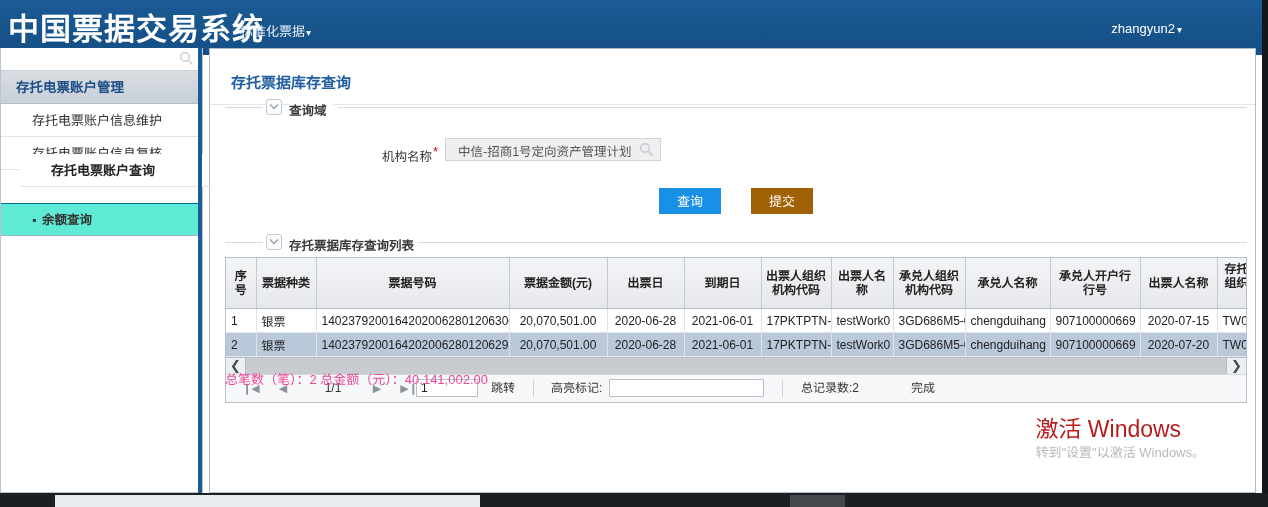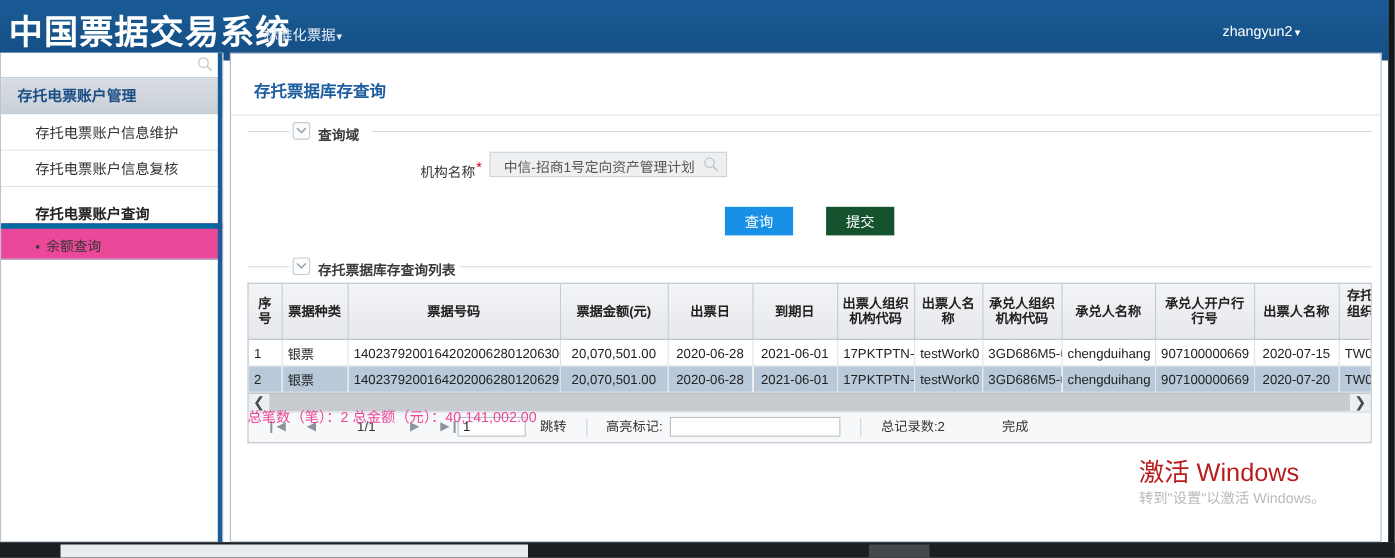--- a/index.html
+++ b/index.html
@@ -90,24 +90,24 @@
   .sb-item{
     position:absolute;left:0;width:201px;height:33px;
     border-bottom:1px solid #dfe4e9;
     box-sizing:border-box;
     font-size:13px;color:#333333;
     line-height:33px;padding-left:31px;
     background:#ffffff;cursor:pointer;
   }
   .sb-item.bold{font-weight:bold;color:#222;}
   .sb-item.active{
-    background:#ec4899;
-    border-top:5px solid #0369a1;
+    background:#5eead4;
+    border-top:1px solid #0369a1;
     border-bottom:1px solid #9fb4cd;
-    font-size:12.5px;color:#333;
+    font-size:12.5px;color:#333;font-weight:bold;
   }
   .sb-item .bullet{
     display:inline-block;width:8px;margin-right:2px;
     color:#3a3a3a;font-size:12px;
   }
   .sb-divider{
     position:absolute;right:0;top:0;width:4px;height:445px;
     background:#1b5b96;
   }
 
@@ -170,21 +170,21 @@
     position:absolute;right:6px;top:3px;width:15px;height:15px;opacity:.4;
   }
 
   .btn{
     position:absolute;top:139px;width:62px;height:26px;
     background:#1890e6;color:#ffffff;
     font-size:13px;font-family:inherit;
     border:none;cursor:pointer;text-align:center;line-height:26px;
   }
   .btn-query{left:449px;}
-  .btn-submit{left:541px;background:#14532d;}
+  .btn-submit{left:541px;background:#a16207;}
 
   
   .tbl-wrap{
     position:absolute;left:15px;top:208px;width:1022px;
     border:1px solid #b6bfc8;
     box-sizing:border-box;
     background:#fff;
     overflow:hidden;
   }
   table.grid{border-collapse:collapse;table-layout:fixed;width:1060px;}
@@ -292,36 +292,36 @@
       </div>
 
       <div class="sb-title">存托电票账户管理</div>
 
       <div class="sb-item" style="top:89px;">
         <span>存托电票账户信息复核</span>
       </div>
       <div class="sb-item" style="top:56px;">
         <span>存托电票账户信息维护</span>
       </div>
-      <div class="sb-item bold" style="top:130px;">
+      <div class="sb-item bold" style="top:106px;margin-left:19px;">
         <span>存托电票账户查询</span>
       </div>
       <div class="sb-item active" style="top:155px;">
         <span class="bullet">▪</span><span>余额查询</span>
       </div>
 
       <div class="sb-divider"></div>
     </div>
 
     <div class="content">
 
       <div class="page-title">存托票据库存查询</div>
       <div class="title-rule"></div>
 
-      <div class="legend-row" style="top:62px;">
+      <div class="legend-row" style="top:50px;">
         <div class="legend-line-l"></div>
         <div class="legend-toggle">
           <svg width="10" height="8" viewBox="0 0 10 8">
             <polyline points="1,1.5 5,5.5 9,1.5" fill="none" stroke="#9aa2ab" stroke-width="1.4"></polyline>
           </svg>
         </div>
         <div class="legend-label">查询域</div>
         <div class="legend-line-r" style="left:128px;right:8px;"></div>
       </div>
 

